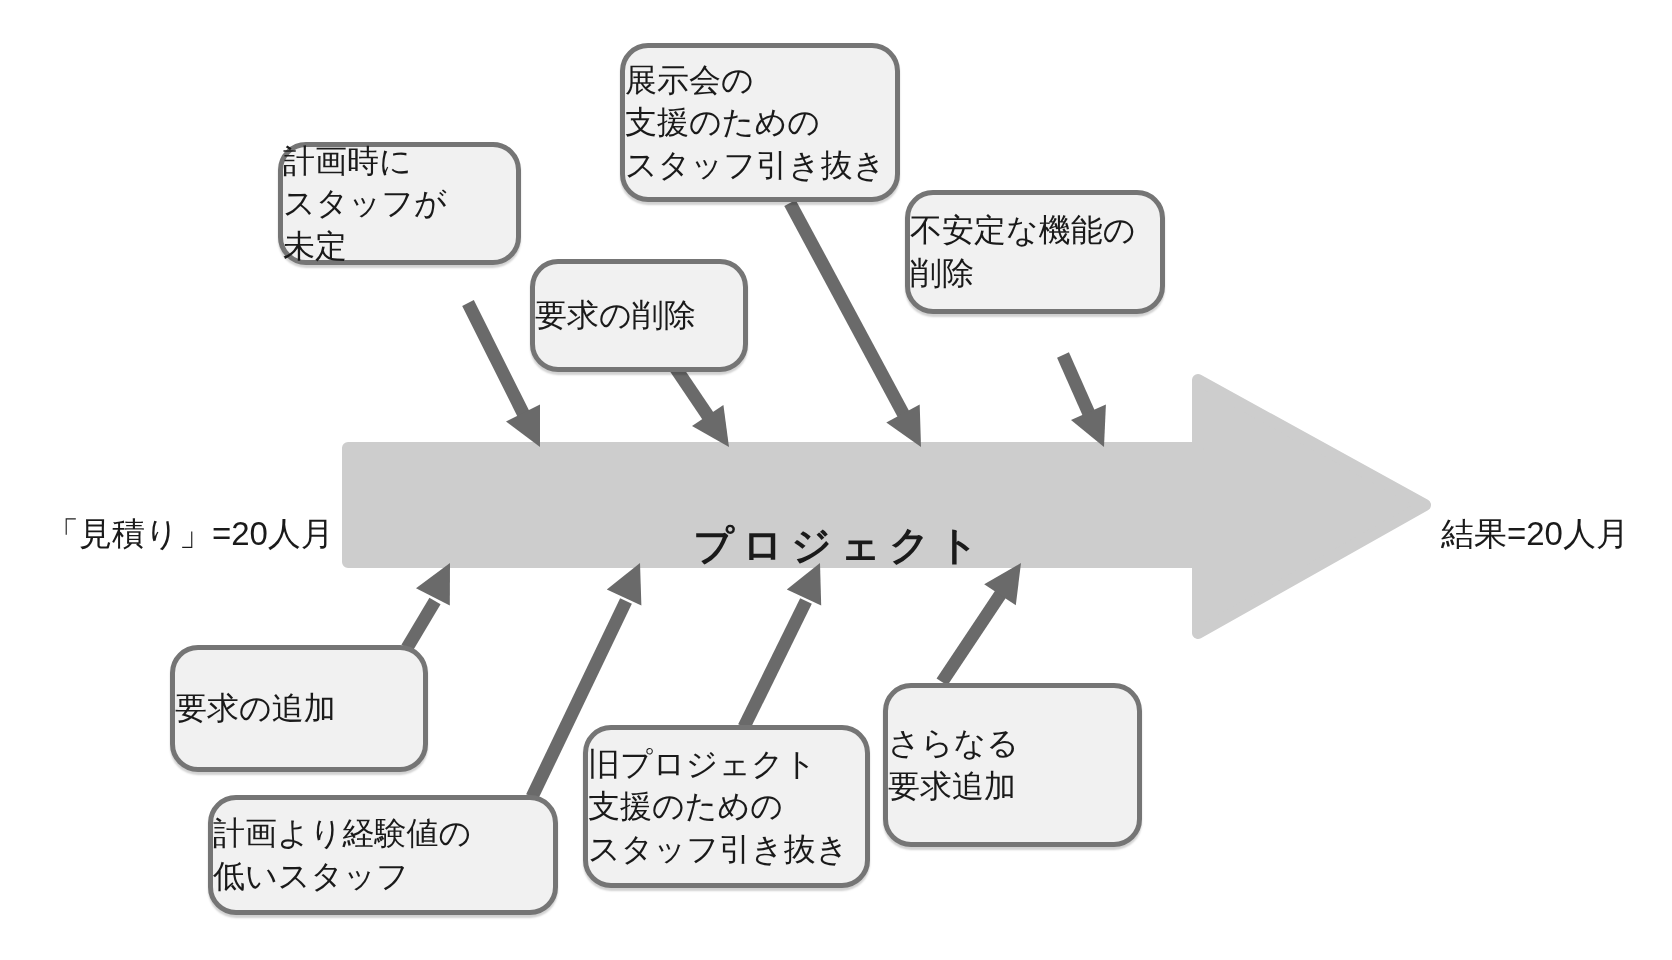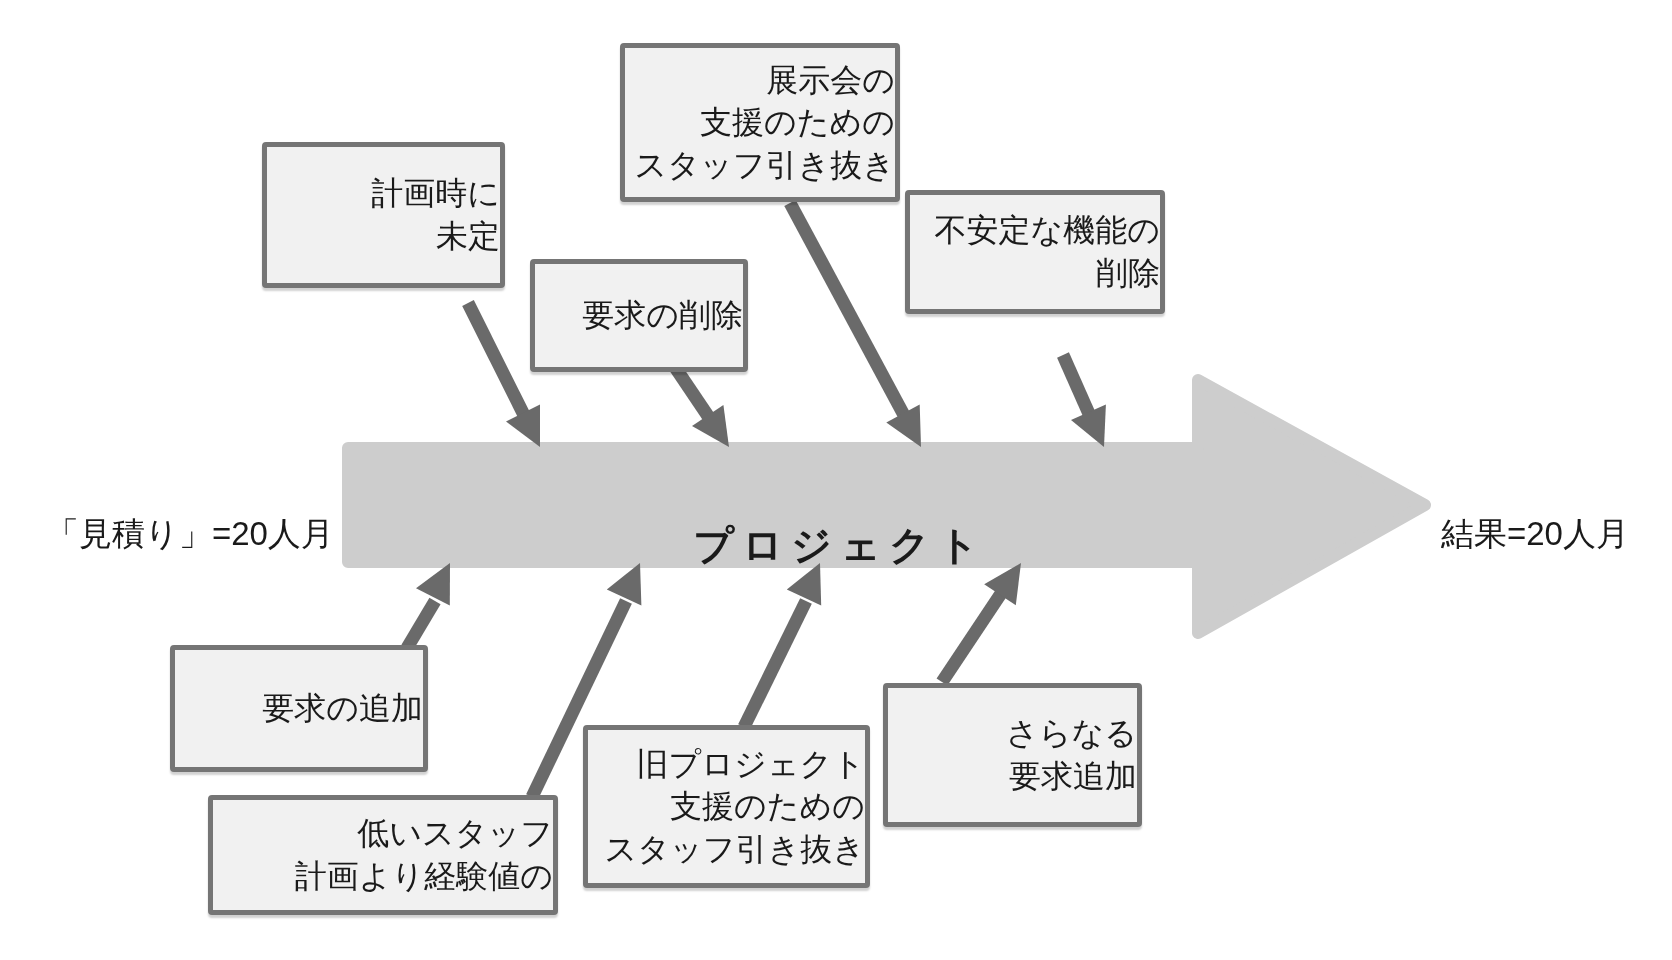--- a/index.html
+++ b/index.html
@@ -30,25 +30,25 @@
   }
   .small-arrow-head {
     fill: var(--c-small-arrow, #6a6a6a);
     stroke: none;
   }
   .cause-box {
     position: absolute;
     box-sizing: border-box;
     background: var(--c-box-fill, #f1f1f1);
     border: 5px solid var(--c-box-border, #757575);
-    border-radius: 4px;
+    border-radius: 28px;
     box-shadow: 0 3px 2px rgba(0,0,0,0.18);
     display: flex;
     flex-direction: column;
-    align-items: flex-end;
+    align-items: flex-start;
     justify-content: center;
     text-align: center;
     font-size: 32px;
     line-height: 1.33;
     font-weight: 500;
     z-index: 2;
   }
   .box-line { white-space: nowrap; }
   .side-label {
     position: absolute;
@@ -113,22 +113,23 @@
     <g>
       <line class="small-arrow-shaft" x1="744" y1="727" x2="806" y2="601"></line>
       <polygon class="small-arrow-head" points="820,563 821.2,605.5 786.8,589.5"></polygon>
     </g>
     <g>
       <line class="small-arrow-shaft" x1="942" y1="682" x2="1002" y2="592"></line>
       <polygon class="small-arrow-head" points="1021,563 1015.8,605.2 984.2,584.2"></polygon>
     </g>
   </svg>
 
-  <div class="cause-box" style="left:262px; top:142px; width:243px; height:146px;font-family:Liberation Serif, serif;">
+  <div class="cause-box" style="left:278px; top:142px; width:243px; height:123px;font-family:Liberation Serif, serif;">
     <div class="box-line">計画時に</div>
+    <div class="box-line">スタッフが</div>
     <div class="box-line">未定</div>
   </div>
 
   <div class="cause-box" style="left:530px; top:230px; width:218px; height:113px;margin-top:29px;">
     <div class="box-line">要求の削除</div>
   </div>
 
   <div class="cause-box" style="left:620px; top:43px; width:280px; height:159px;">
     <div class="box-line">展示会の</div>
     <div class="box-line">支援のための</div>
@@ -138,31 +139,31 @@
   <div class="cause-box" style="left:905px; top:190px; width:260px; height:124px;">
     <div class="box-line">不安定な機能の</div>
     <div class="box-line">削除</div>
   </div>
 
   <div class="cause-box" style="left:170px; top:645px; width:258px; height:127px;">
     <div class="box-line">要求の追加</div>
   </div>
 
   <div class="cause-box" style="left:208px; top:795px; width:350px; height:120px;">
+    <div class="box-line">計画より経験値の</div>
     <div class="box-line">低いスタッフ</div>
-    <div class="box-line">計画より経験値の</div>
   </div>
 
   <div class="cause-box" style="left:583px; top:725px; width:287px; height:163px;">
     <div class="box-line">旧プロジェクト</div>
     <div class="box-line">支援のための</div>
     <div class="box-line">スタッフ引き抜き</div>
   </div>
 
-  <div class="cause-box" style="left:883px; top:683px; width:259px; height:144px;">
+  <div class="cause-box" style="left:883px; top:683px; width:259px; height:164px;">
     <div class="box-line">さらなる</div>
     <div class="box-line">要求追加</div>
   </div>
 
   <div class="side-label" style="left:40px; top:483px; width:300px; text-align:center;">「見積り」=20人月</div>
 
   <div class="side-label" style="left:1425px; top:483px; width:220px; text-align:center;">結果=20人月</div>
 
   <div class="main-arrow-label">プロジェクト</div>
 

